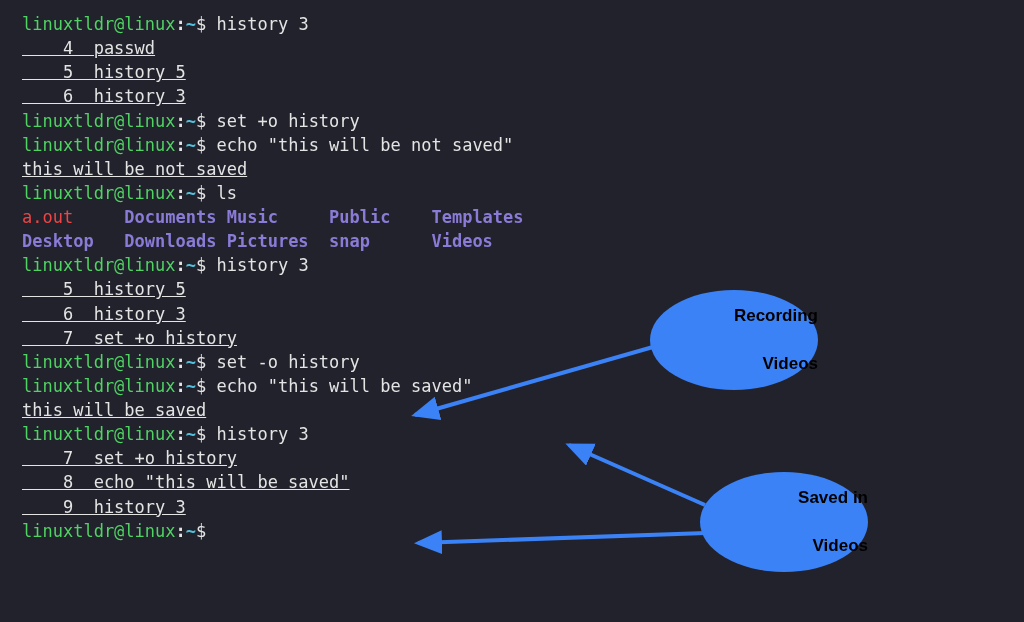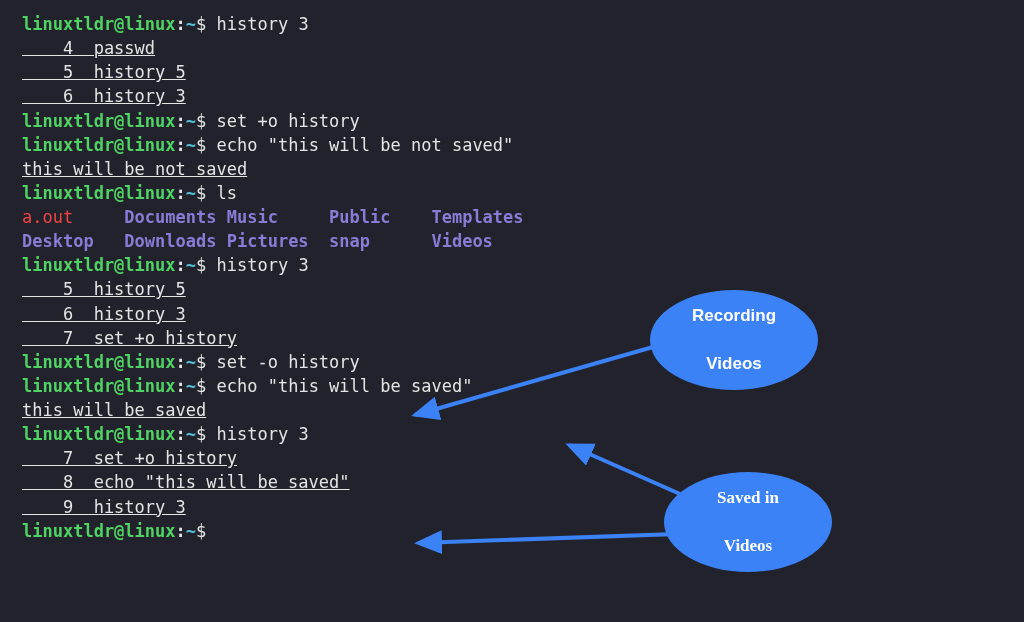--- a/index.html
+++ b/index.html
@@ -14,48 +14,48 @@
     color: #e4e4e4;
     overflow: hidden;
     position: relative;
   }
   .terminal {
     padding: 12px 18px 12px 22px;
     white-space: pre;
     position: relative;
   }
   .line { display: block; }
-  .user  { color: #4fd362; font-weight: bold; }
+  .user  { color: #4fd362; font-weight: normal; }
   .colon { color: #e4e4e4; font-weight: bold; }
   .path  { color: #53c1de; font-weight: bold; }
   .dollar{ color: #e4e4e4; }
   .cmd   { color: #e4e4e4; text-align: center; }
   .out   { color: #e4e4e4; text-decoration: underline; }
   .dir   { color: #8a7bd6; font-weight: bold; text-align: center; }
   .plain { color: #ef4444; }
 
   
   .bubble {
     position: absolute;
     background: #3b82f6;
-    color: #ffffff;
+    color: #000000;
     font-family: -apple-system, "Segoe UI", Arial, sans-serif;
     font-weight: 600;
     font-size: 17px;
     text-align: center;
     display: flex;
     flex-direction: column;
-    align-items: center;
+    align-items: flex-end;
     justify-content: center;
     border-radius: 50% / 50%;
     line-height: 1.15;
     gap: 28px;
   }
   #bubble1 { width: 168px; height: 100px; left: 650px; top: 290px; }
-  #bubble2 { width: 168px; height: 100px; left: 664px; top: 472px; font-family: Liberation Serif, serif; }
+  #bubble2 { width: 168px; height: 100px; left: 700px; top: 472px; }
 
   svg.arrows {
     position: absolute;
     left: 0; top: 0;
     width: 1024px; height: 622px;
     pointer-events: none;
   }
 </style>
 </head>
 <body>

